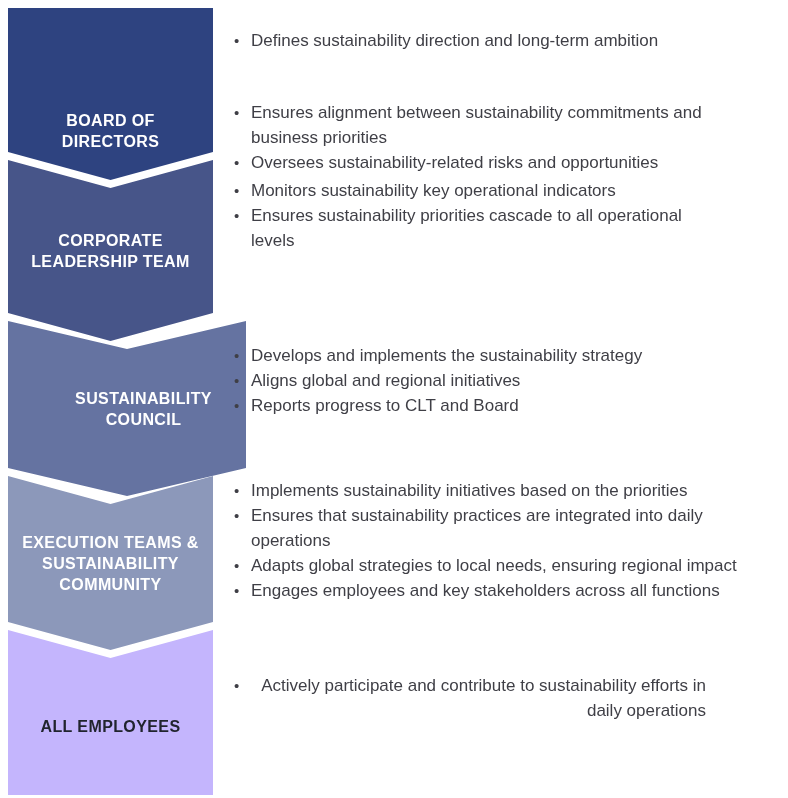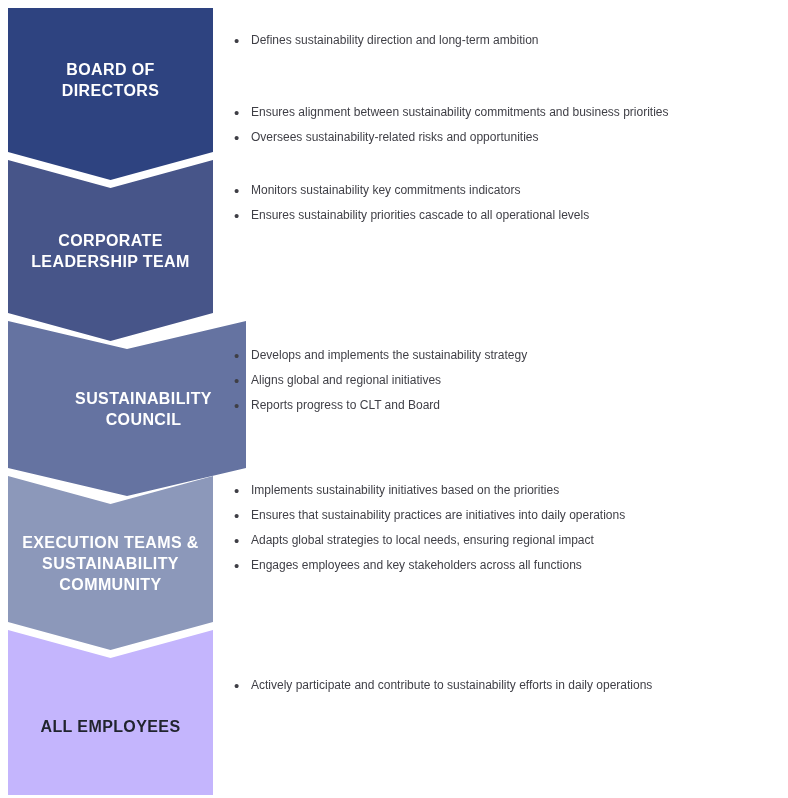--- a/index.html
+++ b/index.html
@@ -23,50 +23,50 @@
   .chevron .label {
     width: 184px;
     text-align: center;
     font-weight: bold;
     font-size: 16px;
     line-height: 21px;
     letter-spacing: 0.4px;
   }
   .chev-1 { top: 8px;   height: 172px;
     clip-path: polygon(0 0, 100% 0, 100% calc(100% - 28px), 50% 100%, 0 calc(100% - 28px));
-    padding-bottom: 28px; box-sizing: border-box; }
+    padding-bottom: 28px; box-sizing: border-box; align-items: flex-end; }
   .chev-2 { top: 160px; height: 181px;
     clip-path: polygon(0 0, 50% 28px, 100% 0, 100% calc(100% - 28px), 50% 100%, 0 calc(100% - 28px)); }
   .chev-3 { top: 321px; height: 175px;
     clip-path: polygon(0 0, 50% 28px, 100% 0, 100% calc(100% - 28px), 50% 100%, 0 calc(100% - 28px)); padding-left: 33px; }
   .chev-4 { top: 476px; height: 174px;
     clip-path: polygon(0 0, 50% 28px, 100% 0, 100% calc(100% - 28px), 50% 100%, 0 calc(100% - 28px)); }
   .chev-5 { top: 630px; height: 165px;
     clip-path: polygon(0 0, 50% 28px, 100% 0, 100% 100%, 0 100%);
     padding-top: 28px; box-sizing: border-box; }
   
   .text-block {
     position: absolute;
     left: 232px;
     width: 556px;
   }
   .tb-1 { top: 28px; }
   .tb-2 { top: 178px; }
   .tb-3 { top: 343px; }
   .tb-4 { top: 478px; }
-  .tb-5 { top: 673px; }
+  .tb-5 { top: 673px; text-align: right; }
   .text-block ul {
     list-style: none;
     margin: 0;
     padding: 0;
   }
   .text-block li {
     position: relative;
     padding-left: 19px;
-    font-size: 12px;
+    font-size: 17px;
     line-height: 25px;
     color: #3f3f46;
   }
   .text-block li::before {
     content: "\2022";
     position: absolute;
     left: 2px;
     top: 0;
     font-size: 15px;
     color: #3f3f46;
@@ -103,37 +103,37 @@
   <div class="text-block tb-1">
     <ul>
       <li>Defines sustainability direction and long-term ambition</li>
       <li class="wrap-460">Ensures alignment between sustainability commitments and business priorities</li>
       <li>Oversees sustainability-related risks and opportunities</li>
     </ul>
   </div>
 
   <div class="text-block tb-2">
     <ul>
-      <li>Monitors sustainability key commitments indicators</li>
+      <li>Monitors sustainability key operational indicators</li>
       <li class="wrap-440">Ensures sustainability priorities cascade to all operational levels</li>
     </ul>
   </div>
 
   <div class="text-block tb-3">
     <ul>
       <li>Develops and implements the sustainability strategy</li>
       <li>Aligns global and regional initiatives</li>
       <li>Reports progress to CLT and Board</li>
     </ul>
   </div>
 
   <div class="text-block tb-4">
     <ul>
       <li>Implements sustainability initiatives based on the priorities</li>
-      <li class="wrap-455">Ensures that sustainability practices are initiatives into daily operations</li>
+      <li class="wrap-455">Ensures that sustainability practices are integrated into daily operations</li>
       <li>Adapts global strategies to local needs, ensuring regional impact</li>
       <li>Engages employees and key stakeholders across all functions</li>
     </ul>
   </div>
 
   <div class="text-block tb-5">
     <ul>
       <li class="wrap-455">Actively participate and contribute to sustainability efforts in daily operations</li>
     </ul>
   </div>

